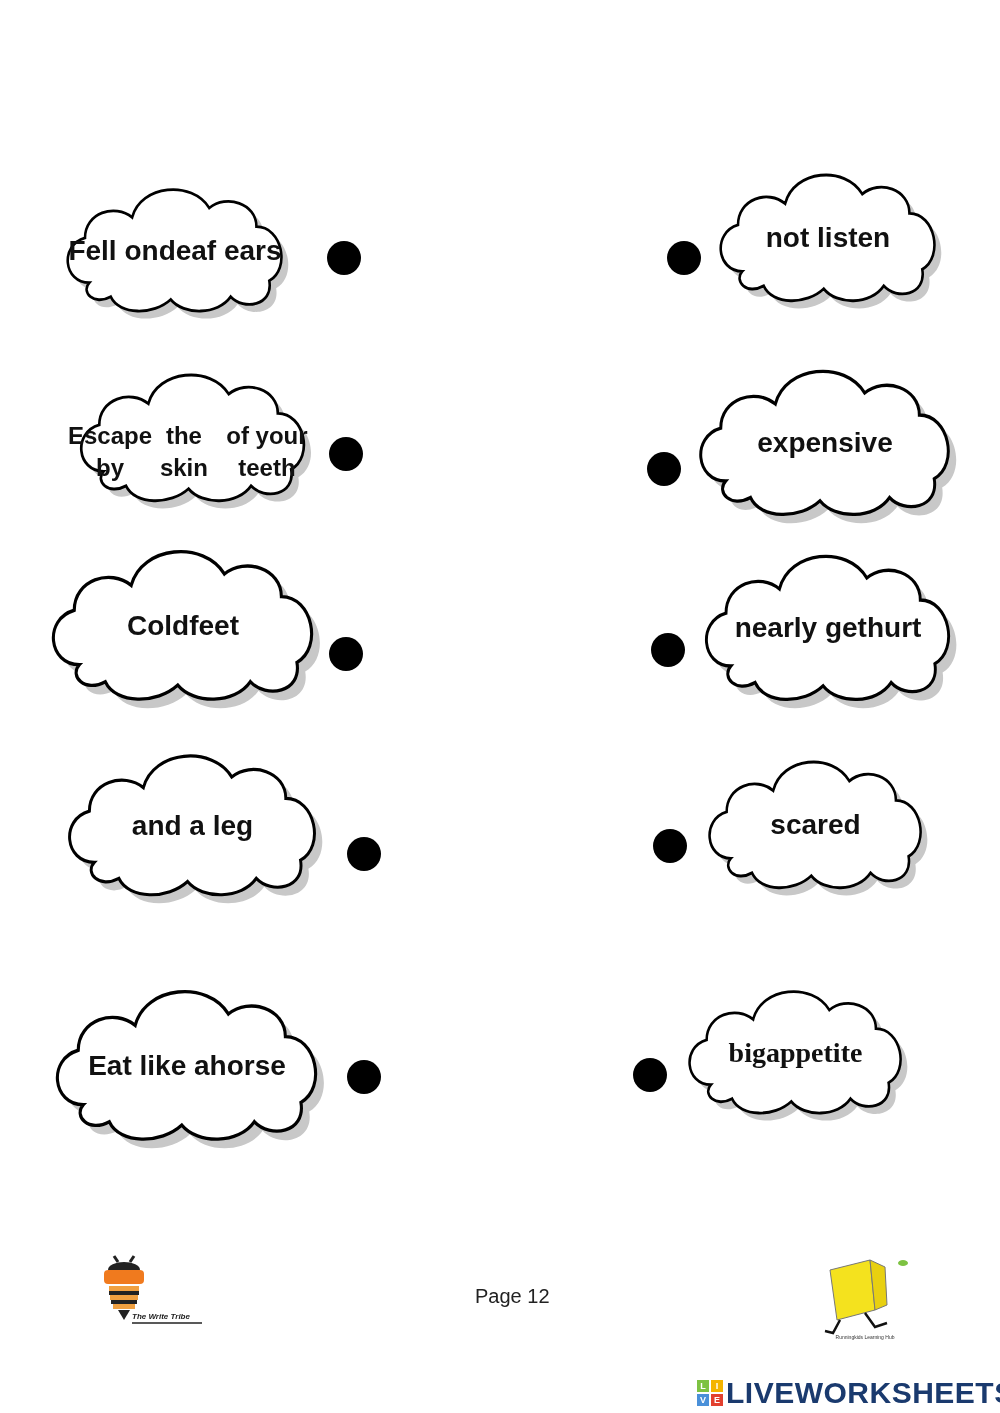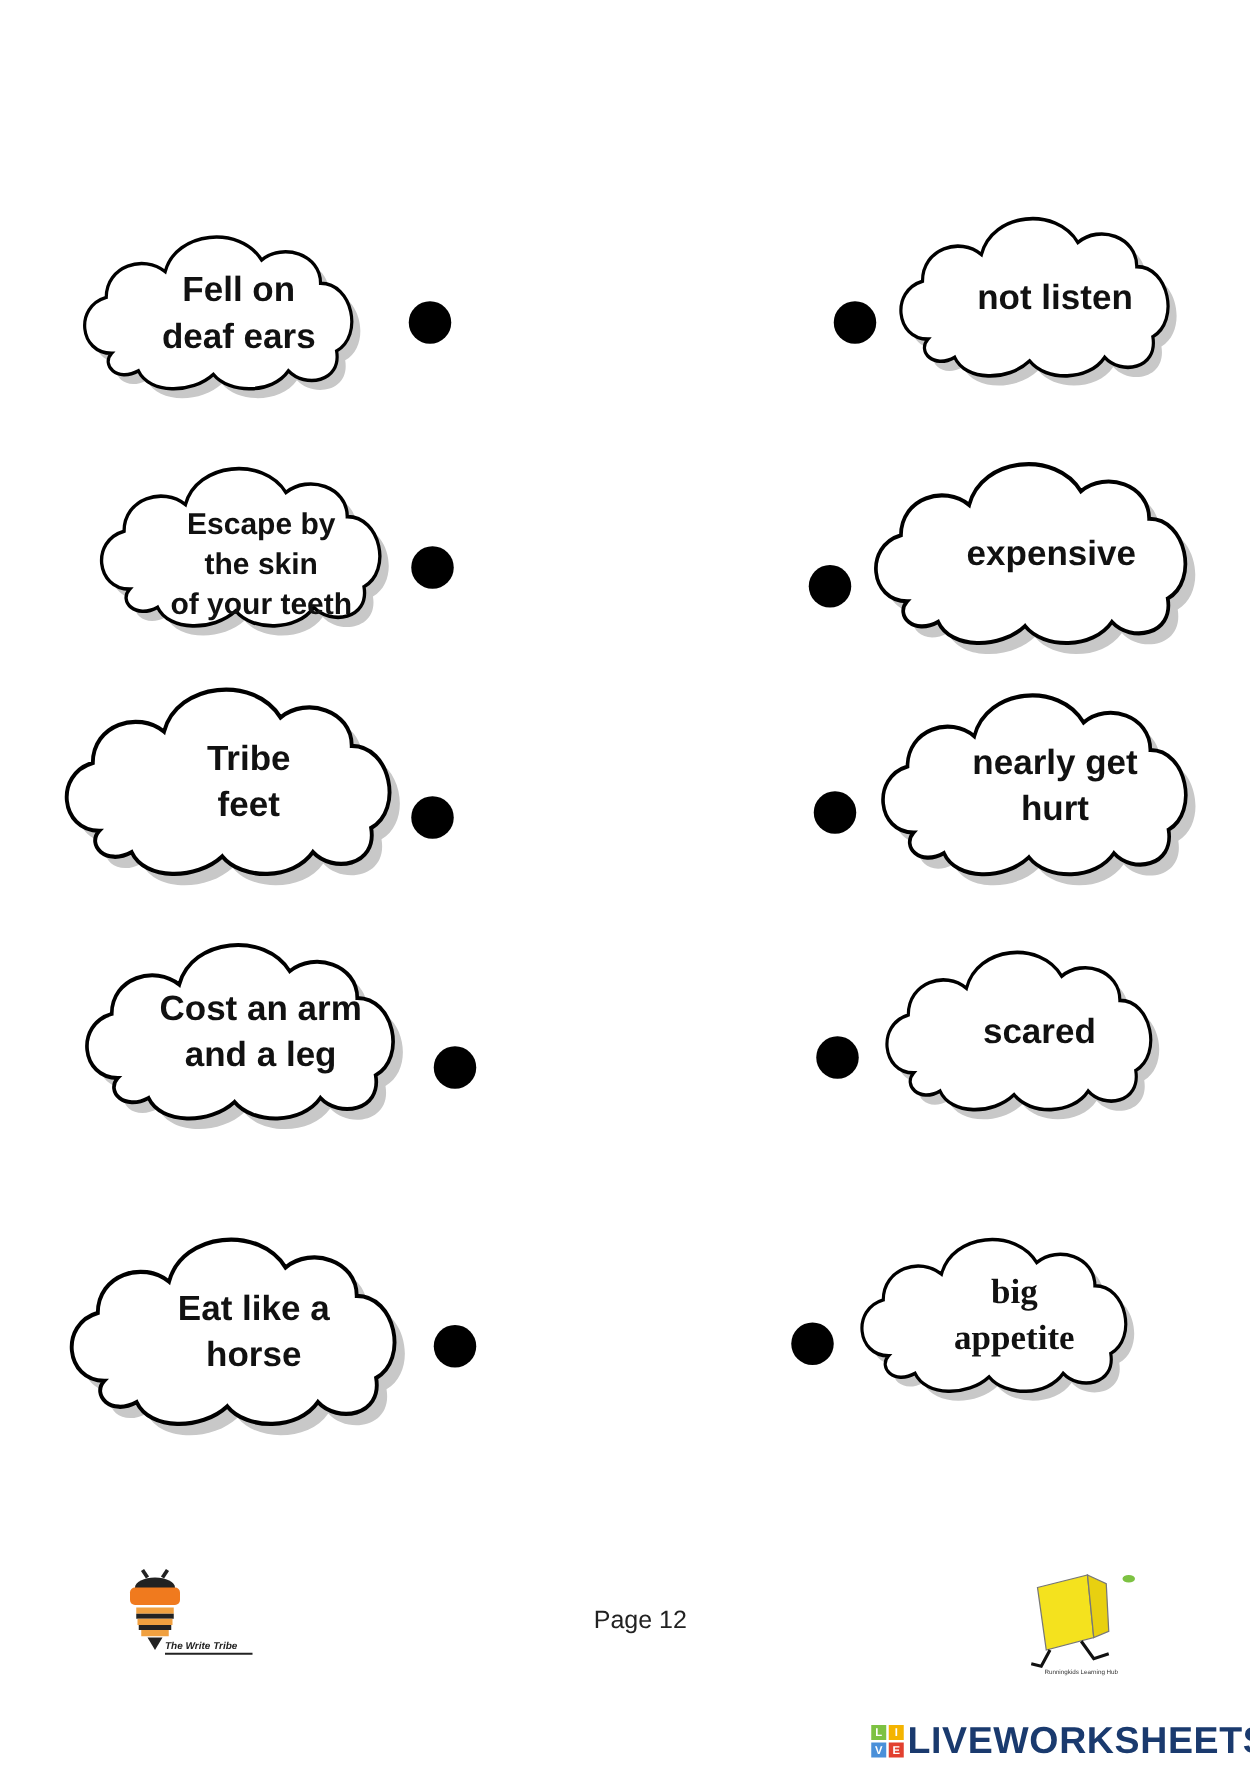--- a/index.html
+++ b/index.html
@@ -1,19 +1,19 @@
 <!DOCTYPE html>
 <html><head>
 <meta charset="utf-8">
 <style>
   html, body { margin:0; padding:0; background:#ffffff; }
   body { width:1000px; height:1413px; position:relative; overflow:hidden; font-family:"Liberation Sans", sans-serif; }
   .cloud { position:absolute; }
   .cloud svg { position:absolute; left:0; top:0; overflow:visible; }
-  .cloud .txt { position:absolute; left:16px; top:0; width:100%; height:100%; display:flex; flex-direction:column; justify-content:center; text-align:center; font-weight:bold; color:#111; font-size:28px; line-height:37px; }
+  .cloud .txt { position:absolute; left:0; top:0; width:100%; height:100%; display:flex; flex-direction:row; justify-content:center; align-items:center; text-align:center; font-weight:bold; color:#111; font-size:28px; line-height:37px; }
   .cloud .txt.small { font-size:24px; line-height:32px; }
   .dot { position:absolute; width:34px; height:34px; border-radius:50%; background:#000; }
   .page-num { position:absolute; left:458px; top:1285px; font-size:20px; color:#222;margin-left:17px; }
   .logo-left { position:absolute; left:100px; top:1250px; width:110px; height:80px;font-style:italic; }
   .logo-right { position:absolute; left:815px; top:1245px; width:100px; height:100px; }
   .lw { position:absolute; left:697px; top:1376px; display:flex; align-items:center; }
   .lw .blocks { display:grid; grid-template-columns:12px 12px; grid-gap:2px; margin-right:3px; }
   .lw .blocks span { width:12px; height:12px; font-size:9px; font-weight:bold; color:#fff; text-align:center; line-height:12px; }
   .lw .word { font-weight:bold; font-size:30px; color:#1a3a6e; letter-spacing:0.5px; }
 </style>
@@ -50,33 +50,32 @@
     </div>
 </div>
 <div class="dot" style="left:329px;top:437px;"></div>
 
 <div class="cloud" style="left:38px;top:540px;width:290px;height:170px;">
   <svg width="290" height="170" viewBox="0 0 280 150" preserveAspectRatio="none">
       <use href="#cloudpath" fill="#c8c8c8" transform="translate(8,8)"></use>
       <use href="#cloudpath" fill="#fff" stroke="#000" stroke-width="3"></use>
     </svg>
   <div class="txt" style="padding-right:30px">
-      <div>Tribe</div>
+      <div>Cold</div>
       <div>feet</div>
     </div>
 </div>
 <div class="dot" style="left:329px;top:637px;"></div>
 
 <div class="cloud" style="left:55px;top:745px;width:275px;height:160px;">
   <svg width="275" height="160" viewBox="0 0 280 150" preserveAspectRatio="none">
       <use href="#cloudpath" fill="#c8c8c8" transform="translate(8,8)"></use>
       <use href="#cloudpath" fill="#fff" stroke="#000" stroke-width="3"></use>
     </svg>
   <div class="txt" style="padding-right:14px">
-      <div>Cost an arm</div>
       <div>and a leg</div>
     </div>
 </div>
 <div class="dot" style="left:347px;top:837px;"></div>
 
 <div class="cloud" style="left:42px;top:980px;width:290px;height:170px;">
   <svg width="290" height="170" viewBox="0 0 280 150" preserveAspectRatio="none">
       <use href="#cloudpath" fill="#c8c8c8" transform="translate(8,8)"></use>
       <use href="#cloudpath" fill="#fff" stroke="#000" stroke-width="3"></use>
     </svg>

